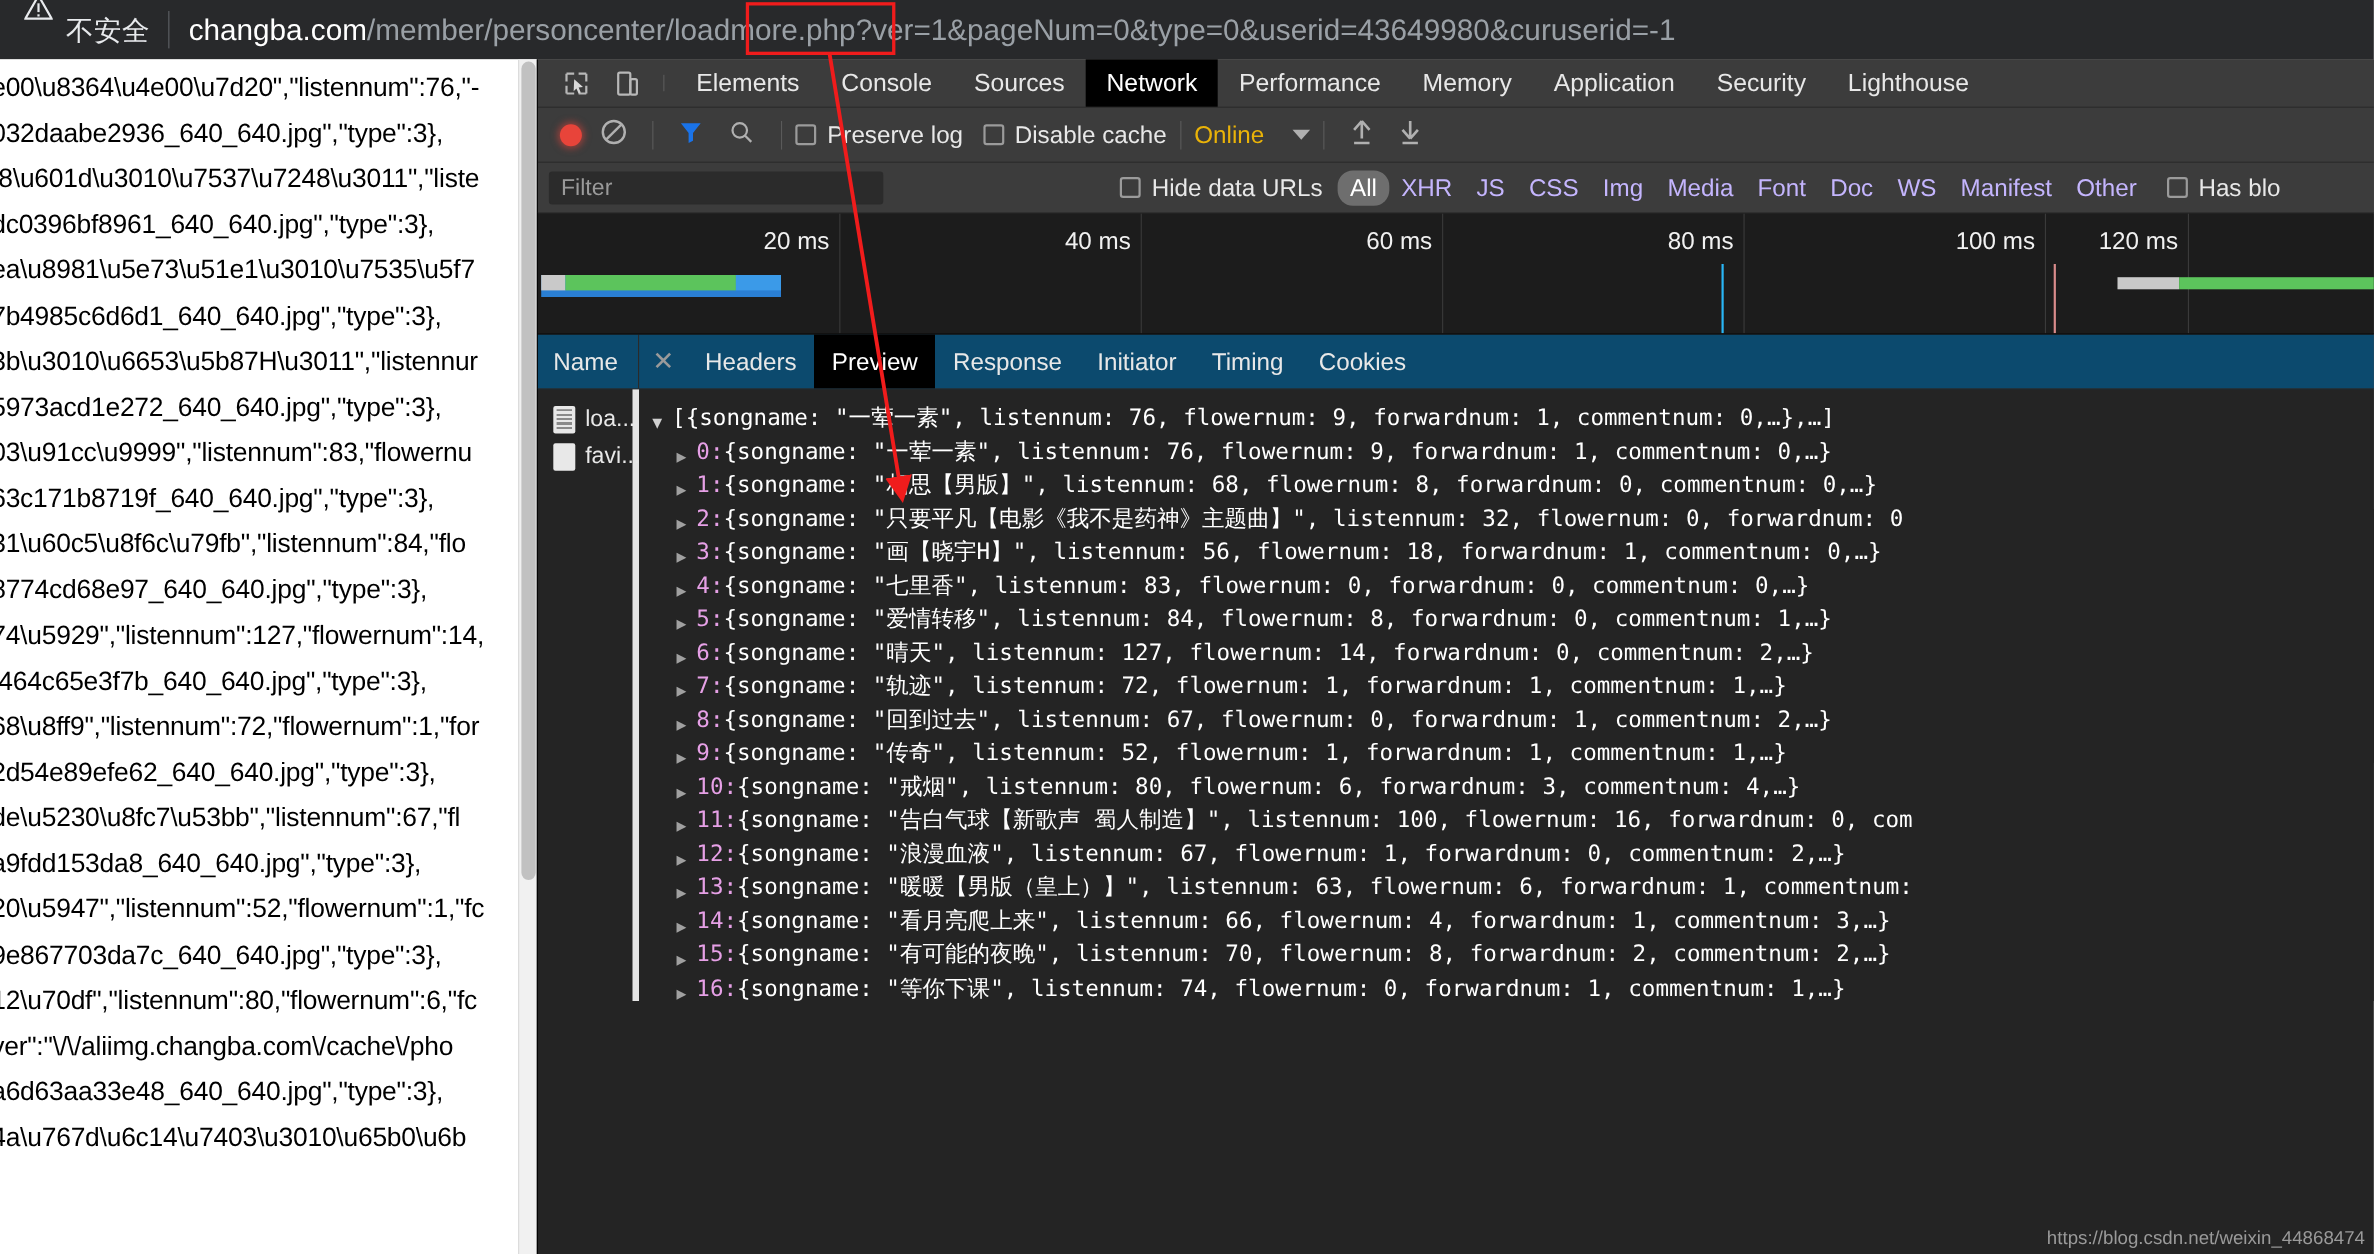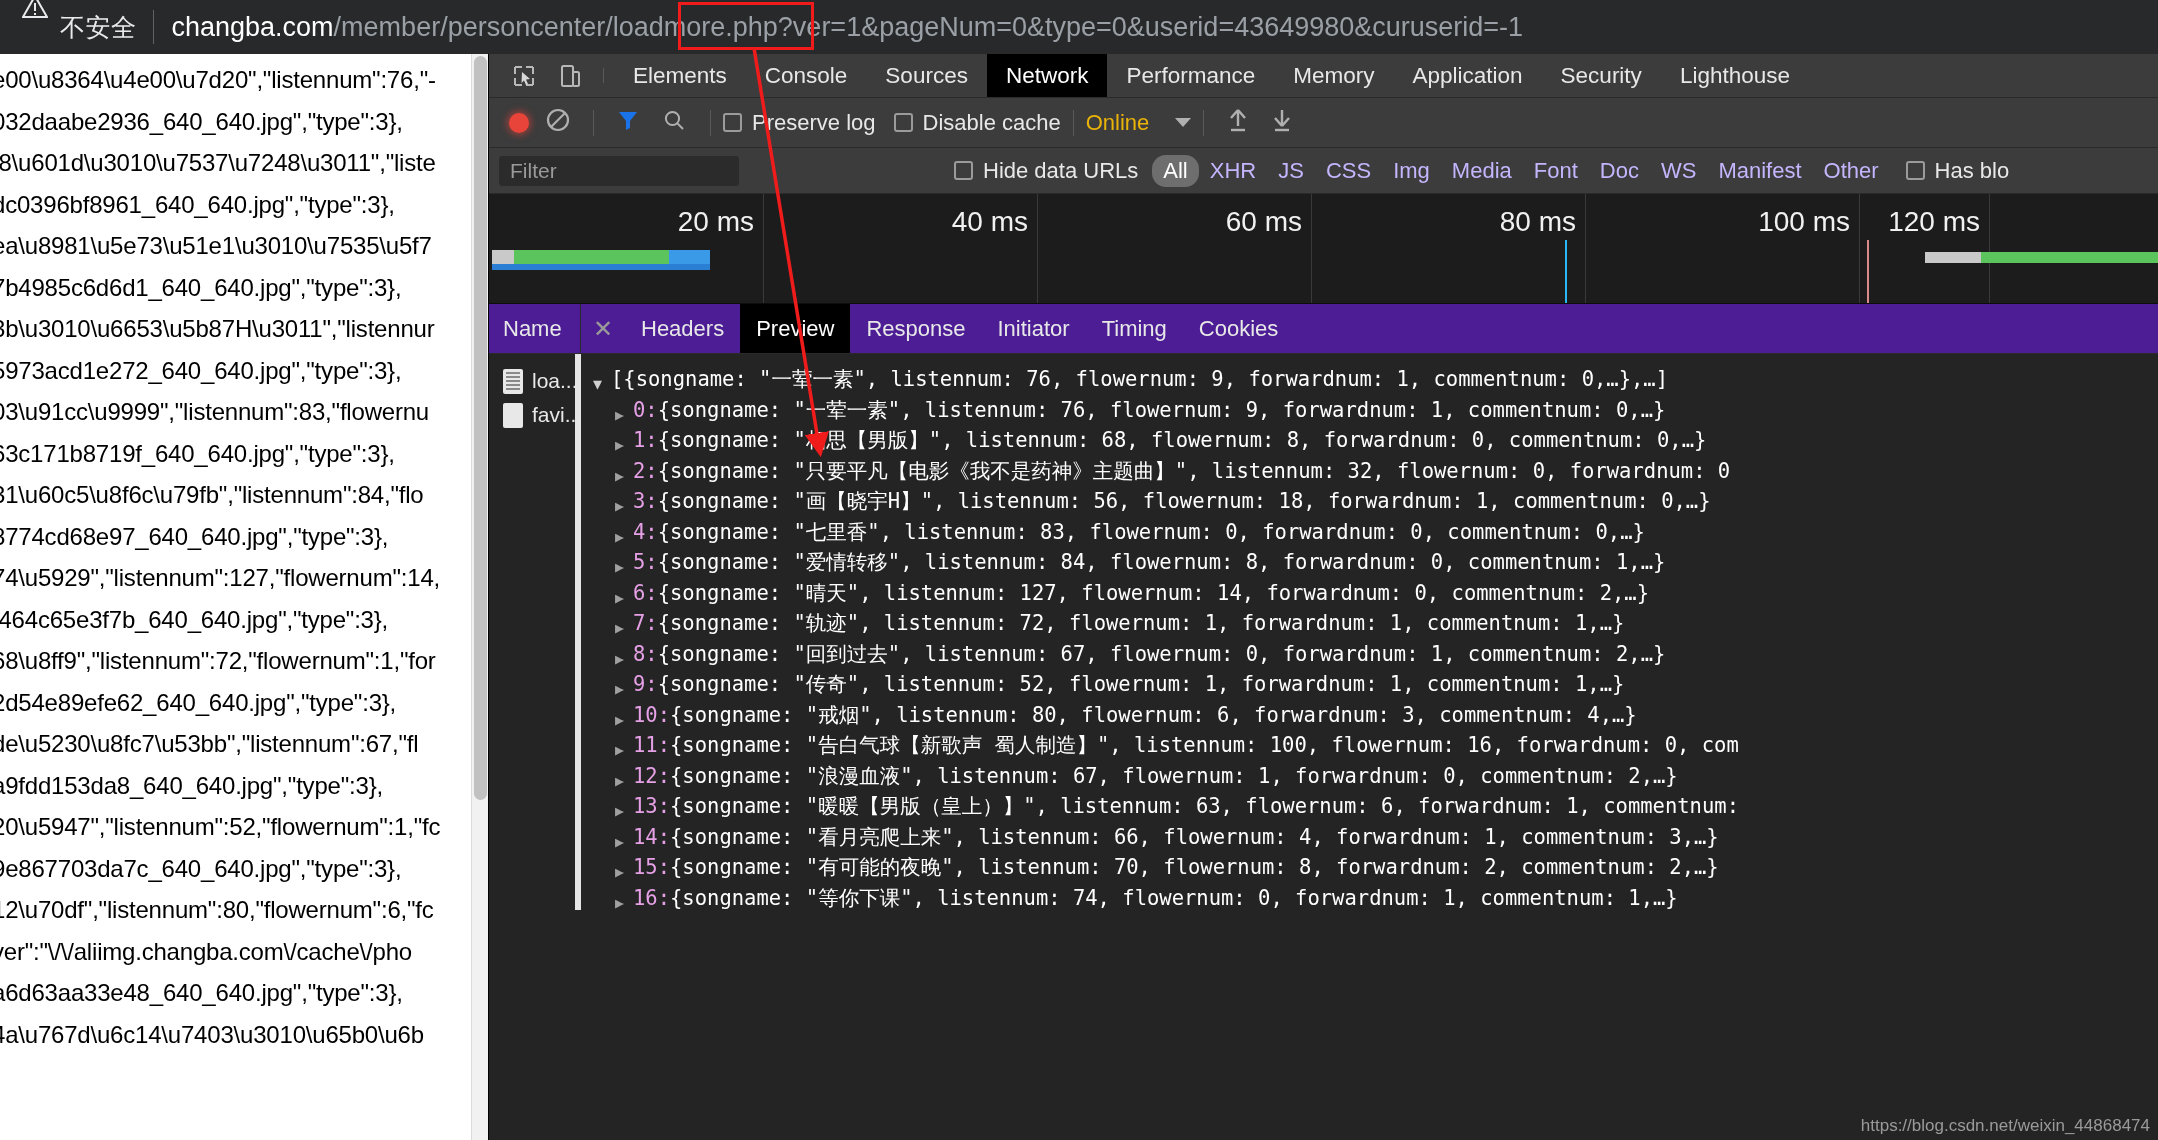--- a/index.html
+++ b/index.html
@@ -169,21 +169,21 @@
   .arrow-btn { cursor: pointer; margin: 0 10px; }
 
   
   #dt-filterbar {
     height: 46px;
     background: #3c3c3c;
     display: flex; align-items: center;
     border-bottom: 1px solid #2a2a2a;
   }
   #filter-input {
-    width: 240px; height: 30px;
+    width: 304px; height: 30px;
     margin-left: 10px;
     background: #2b2b2b;
     border: 1px solid #2b2b2b;
     border-radius: 3px;
     color: #9a9a9a;
     font-family: "Liberation Sans", sans-serif;
     font-size: 21px;
     padding: 13px 10px;
     outline: none;
   }
@@ -200,31 +200,31 @@
     height: 110px; background: #1c1c1c;
     position: relative; overflow: hidden;
     border-bottom: 1px solid #0d0d0d;
   }
   .ov-grid {
     position: absolute; top: 0; bottom: 0; width: 1px;
     background: #3a3a3a;
   }
   .ov-label {
     position: absolute; top: 12px;
-    color: #f1f1f1; font-size: 28px;
+    color: #f1f1f1; font-size: 22px;
     transform: translateX(-100%);
     padding-right: 9px;
     white-space: nowrap;
   }
   .ov-bar { position: absolute; height: 20px; }
   .ev-line { position: absolute; top: 46px; bottom: 0; width: 2px; }
 
   
   #dt-detailhdr {
-    height: 50px; background: #4c1d95;
+    height: 50px; background: #0c4a6e;
     display: flex; align-items: stretch;
     border-bottom: 1px solid #2a2a2a;
   }
   #name-col {
     width: 92px; display: flex; align-items: center;
     padding-left: 14px;
     color: #e8e8e8; font-size: 22px;
     border-right: 1px solid #2a2a2a;
   }
   .close-x {

